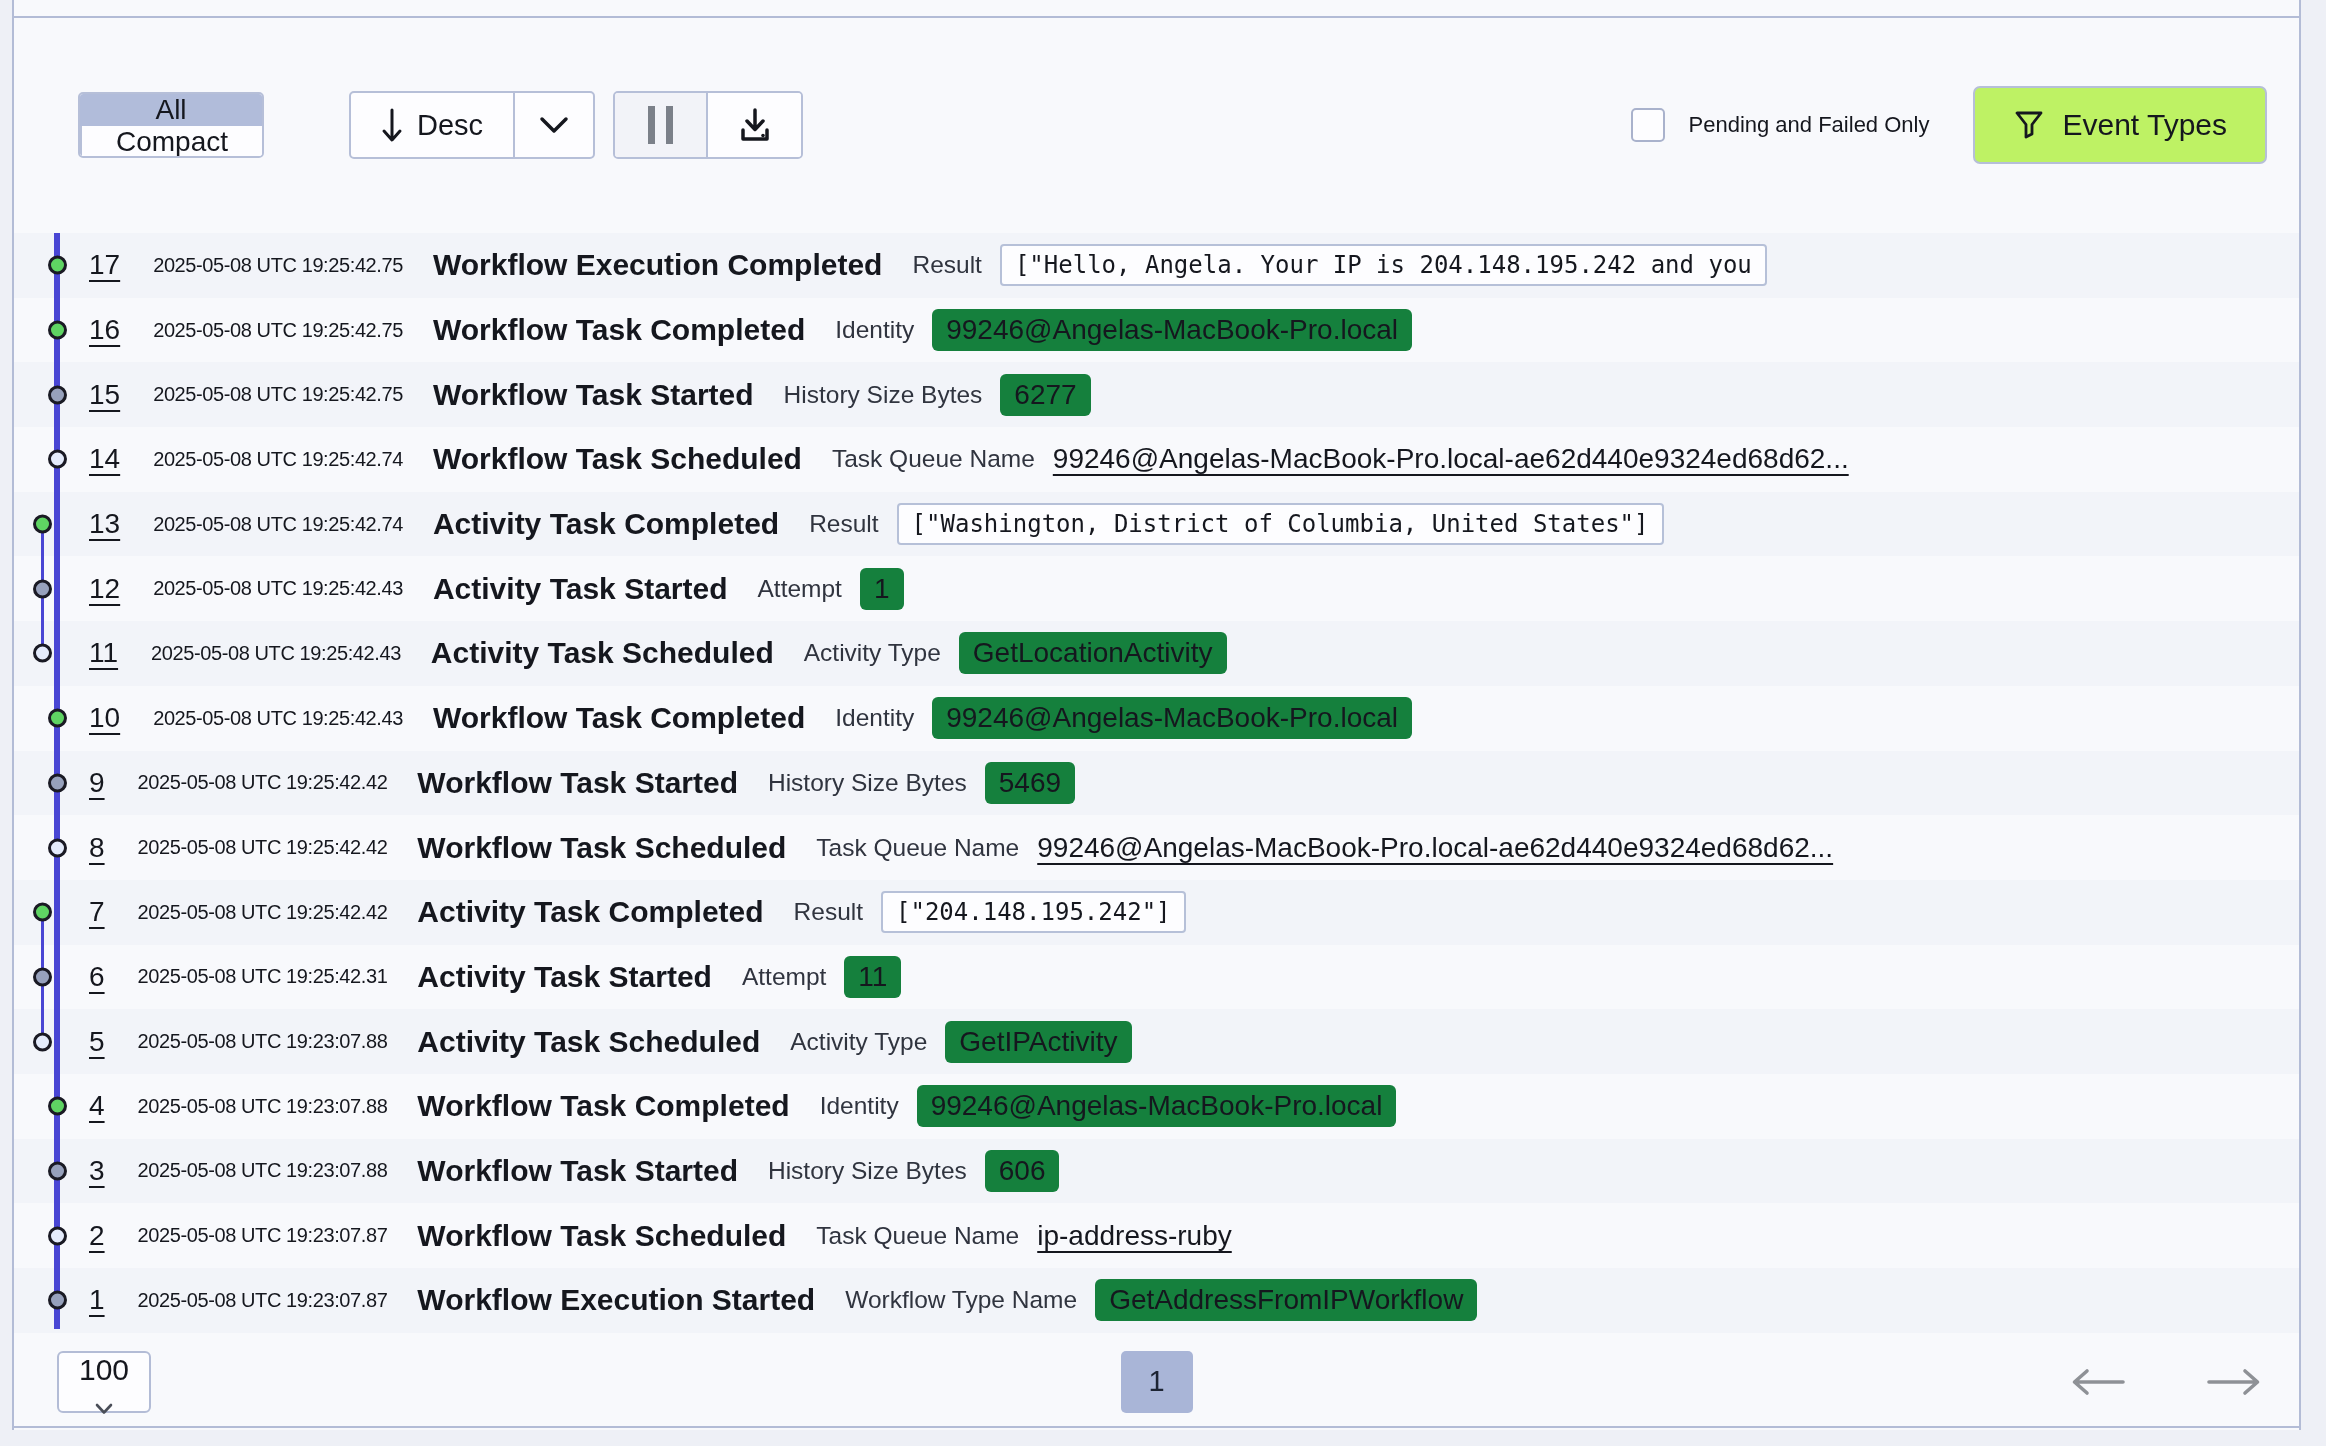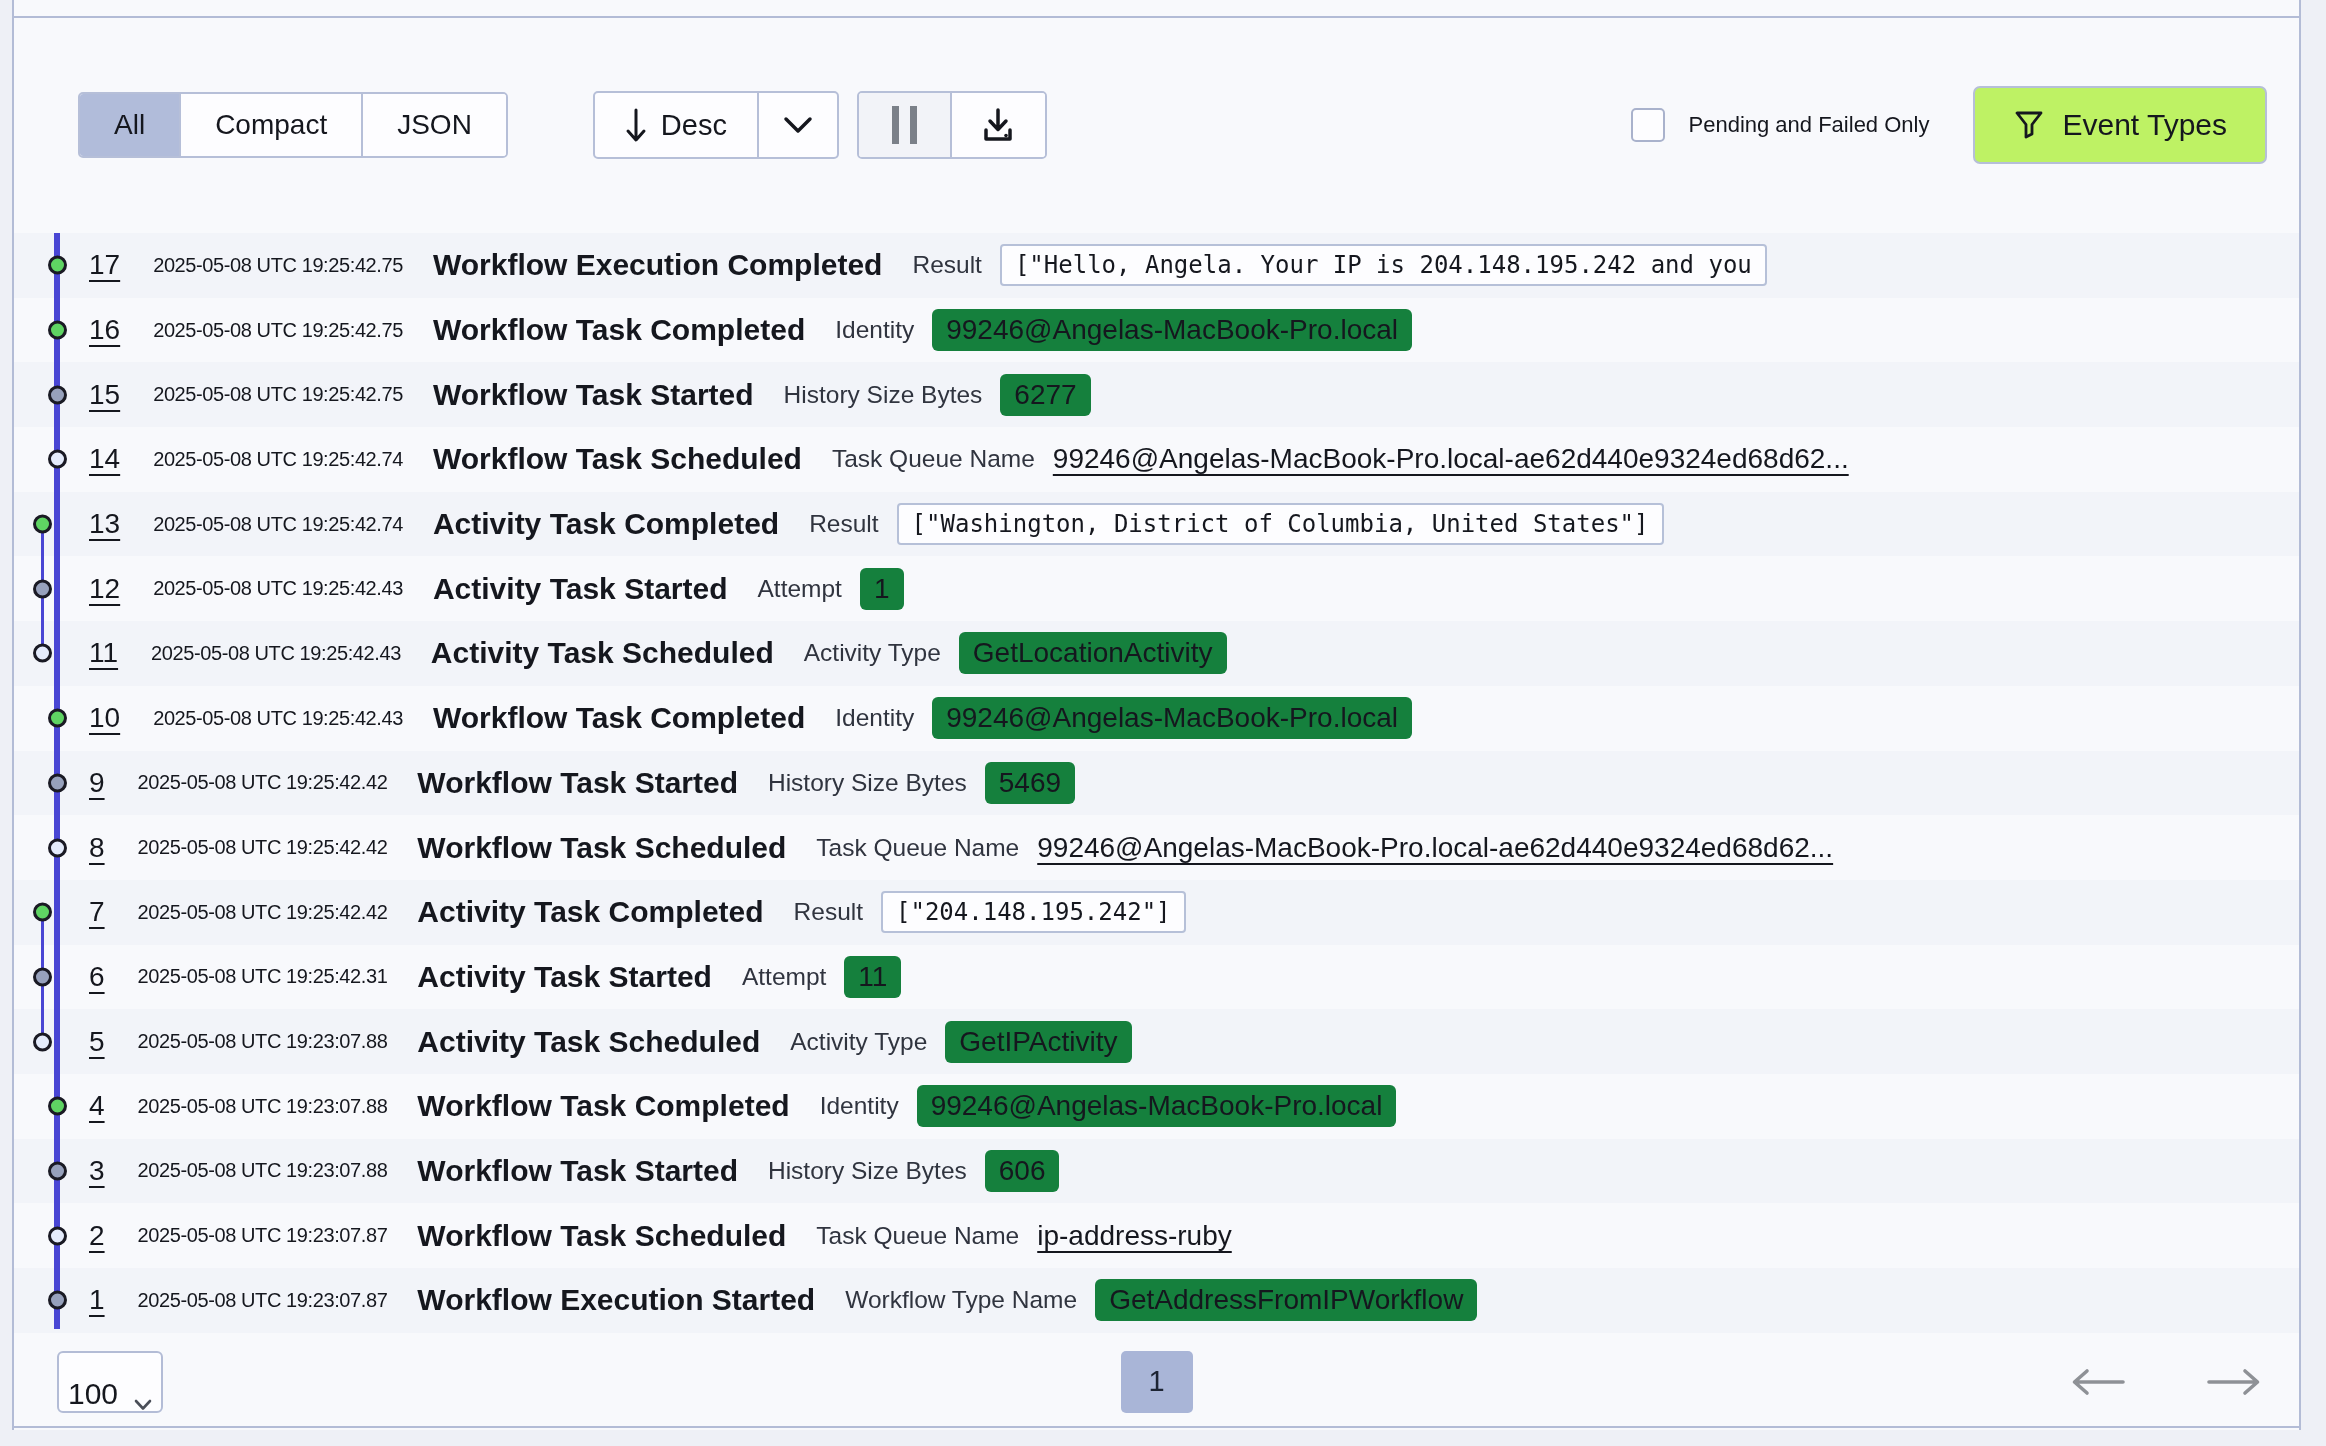--- a/index.html
+++ b/index.html
@@ -13,21 +13,21 @@
   }
   .panel {
     position:absolute; left:12px; top:0; width:2289px; height:1430px;
     background:#f8f9fc;
     border-left:2px solid #b3bcd6; border-right:2px solid #b3bcd6;
   }
   .panel-top-border { position:absolute; left:0; right:0; top:16px; height:2px; background:#b3bcd6; }
 
   
   .toolbar { position:absolute; top:85px; left:64px; right:32px; height:80px; display:flex; align-items:center; }
-  .seg-group { display:flex; border:2px solid #b6bfd8; border-radius:5px; overflow:hidden; height:66px; background:#fdfdff; }
+  .seg-group { display:flex; border:2px solid #b6bfd8; border-radius:5px; overflow:hidden; height:66px; background:#fdfdff;flex-direction:column; }
   .seg { display:flex; align-items:center; justify-content:center; padding:0 34px; font-size:28px; color:#15171e; background:#fdfdff; border-left:2px solid #b6bfd8; cursor:pointer; }
   .seg:first-child { border-left:none; }
   .seg.selected { background:#b1bcda; }
 
   .sort-group { display:flex; border:2px solid #b6bfd8; border-radius:5px; overflow:hidden; height:68px; margin-left:85px; background:#fdfdff; }
   .sort-main { display:flex; align-items:center; gap:14px; padding:0 30px; font-size:29px; cursor:pointer; }
   .sort-chevron { display:flex; align-items:center; justify-content:center; width:80px; border-left:2px solid #b6bfd8; cursor:pointer; }
 
   .action-group { display:flex; border:2px solid #b6bfd8; border-radius:5px; overflow:hidden; height:68px; margin-left:18px; }
   .act-btn { width:93px; display:flex; align-items:center; justify-content:center; cursor:pointer; background:#fdfdff; }
@@ -59,21 +59,21 @@
   .time { font-size:20px; letter-spacing:-0.4px; margin-right:30px; white-space:nowrap; }
   .name { font-size:30px; font-weight:700; margin-right:30px; white-space:nowrap; }
   .dlabel { font-size:24.5px; color:#30343f; margin-right:18px; white-space:nowrap; }
   .dvalue { white-space:nowrap; }
   .dvalue.val-pill { background:#15803d; border-radius:6px; padding:5px 14px; font-size:28px; }
   .dvalue.val-link { font-size:28px; text-decoration:underline; text-underline-offset:6px; text-decoration-thickness:2px; cursor:pointer; }
   .dvalue.val-code { font-family:"DejaVu Sans Mono", monospace; font-size:24px; background:#fdfdff; border:2px solid #b6c0d8; border-radius:4px; padding:5px 13px; }
 
   
   .pagination { position:absolute; left:0; right:0; top:1337px; height:91px; display:flex; align-items:center; border-bottom:2px solid #b3bcd6; }
-  .page-size { display:flex; align-items:flex-end; gap:16px; margin-left:43px; height:62px; padding:0 9px; border:2px solid #b3bcd6; border-radius:6px; background:#fdfdff; font-size:30px; cursor:pointer; }
+  .page-size { display:flex; align-items:center; gap:16px; margin-left:43px; height:62px; padding:0 20px; border:2px solid #b3bcd6; border-radius:6px; background:#fdfdff; font-size:30px; cursor:pointer;flex-direction:column; }
   .page-center { position:absolute; left:50%; transform:translateX(-50%); }
   .page-box { width:72px; height:62px; background:#a9b5d7; border-radius:5px; display:flex; align-items:center; justify-content:center; font-size:29px; color:#1d2433; cursor:pointer; }
   .nav-arrows { position:absolute; right:36px; display:flex; gap:78px; }
   .nav-arrows .arrow { cursor:pointer; display:flex; align-items:center; }
   svg { display:block; }
 </style>
 </head>
 <body>
 
 <div class="panel">

